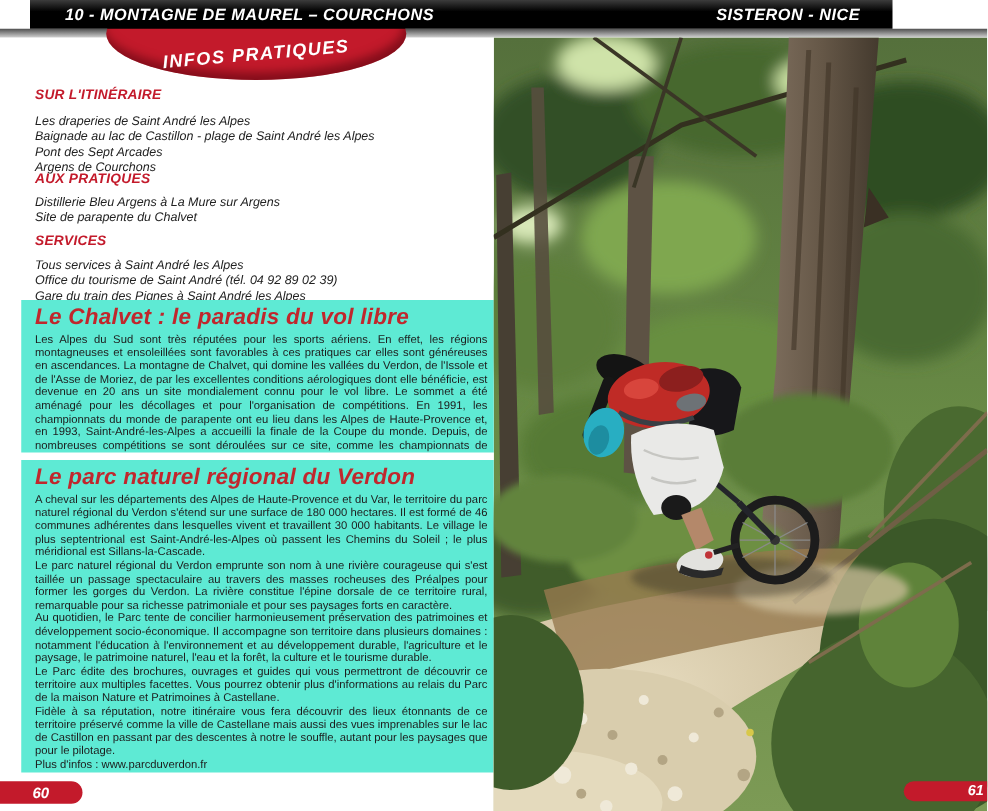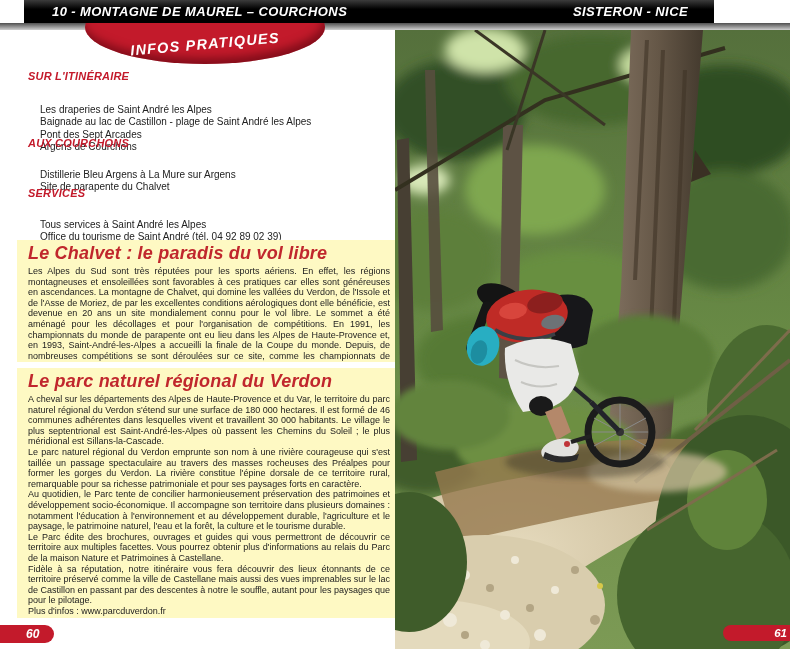--- a/index.html
+++ b/index.html
@@ -31,41 +31,41 @@
   .infos-ellipse span{
     color:#fff;font-style:italic;font-weight:bold;font-size:14.5px;letter-spacing:1.2px;
     transform:rotate(-5deg);white-space:nowrap;
   }
   
   .left-col{position:absolute;left:0;top:30px;width:354px;height:619px;background:#fff;}
   .info-label{
     position:absolute;left:28px;color:#c31a2b;
     font-style:italic;font-weight:bold;font-size:11px;letter-spacing:.2px;white-space:nowrap;
   }
-  .info-list{position:absolute;left:28px;right:6px;margin:12px;padding:0;list-style:none;}
+  .info-list{position:absolute;left:28px;right:6px;margin:0;padding:0;list-style:none;font-style:italic;}
   .info-list li{font-size:10px;line-height:12.3px;color:#222;white-space:nowrap;}
   .article{
-    position:absolute;left:17px;width:378px;background:#fef9c3;
+    position:absolute;left:17px;width:378px;background:#5eead4;
     box-sizing:border-box;padding:3px 5px 0 11px;overflow:hidden;
   }
   .article h2{
     margin:0 0 2px 0;color:#c0272d;font-style:italic;font-weight:bold;
     font-size:18px;letter-spacing:.2px;white-space:nowrap;
   }
   .article p{
     margin:0;color:#1c1c1c;font-size:9px;line-height:10.6px;text-align:justify;
   }
   
   .photo{position:absolute;left:395px;top:30px;width:395px;height:619px;z-index:1;}
   
   .page-badge{
     position:absolute;background:#c31a2b;color:#fff;z-index:4;
     font-style:italic;font-weight:bold;font-size:12px;box-sizing:border-box;
   }
-  .page-badge.left{left:0;top:625px;width:54px;height:18px;border-radius:0 9px 9px 0;
+  .page-badge.left{left:0;top:625px;width:66px;height:18px;border-radius:0 9px 9px 0;
     line-height:18px;padding-left:26px;}
   .page-badge.right{right:0;top:625px;width:67px;height:16px;border-radius:8px 0 0 8px;
     line-height:16px;text-align:right;padding-right:3px;font-size:11.5px;}
 </style>
 </head>
 <body>
 
 <div class="page">
 
   <div class="header-bar">
@@ -80,21 +80,21 @@
   <div class="left-col">
 
     <div class="info-label" style="top:40px">SUR L'ITINÉRAIRE</div>
     <ul class="info-list" style="top:62px">
       <li>Les draperies de Saint André les Alpes</li>
       <li>Baignade au lac de Castillon - plage de Saint André les Alpes</li>
       <li>Pont des Sept Arcades</li>
       <li>Argens de Courchons</li>
     </ul>
 
-    <div class="info-label" style="top:107px">AUX COURCHONS</div>
+    <div class="info-label" style="top:107px">AUX PRATIQUES</div>
     <ul class="info-list" style="top:127px">
       <li>Distillerie Bleu Argens à La Mure sur Argens</li>
       <li>Site de parapente du Chalvet</li>
     </ul>
 
     <div class="info-label" style="top:157px">SERVICES</div>
     <ul class="info-list" style="top:177px">
       <li>Tous services à Saint André les Alpes</li>
       <li>Office du tourisme de Saint André (tél. 04 92 89 02 39)</li>
       <li>Gare du train des Pignes à Saint André les Alpes</li>

